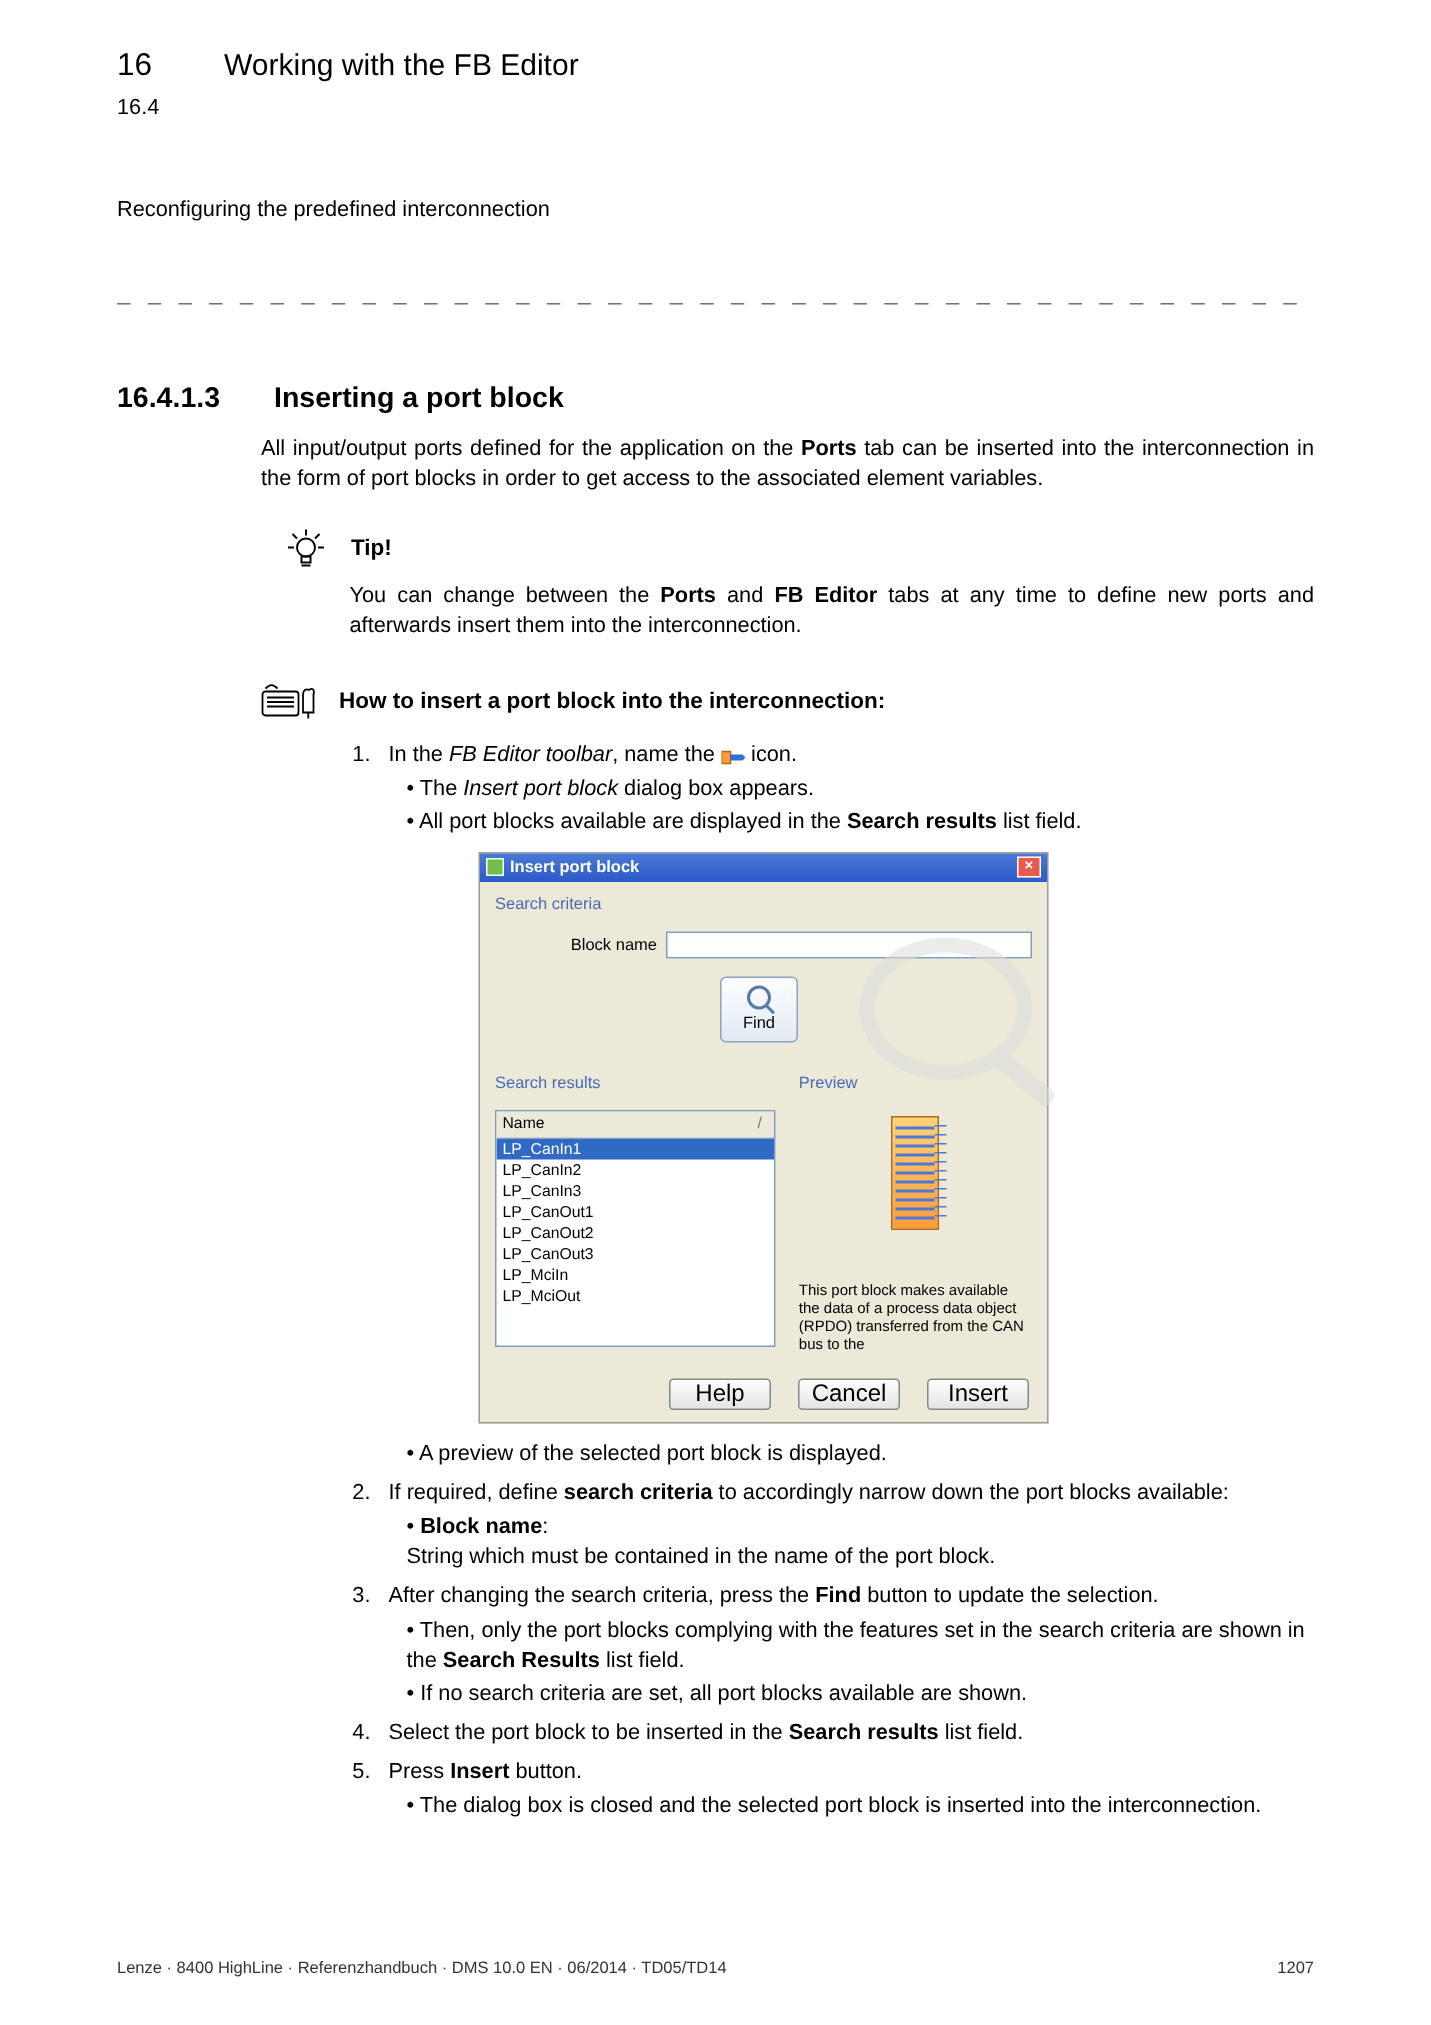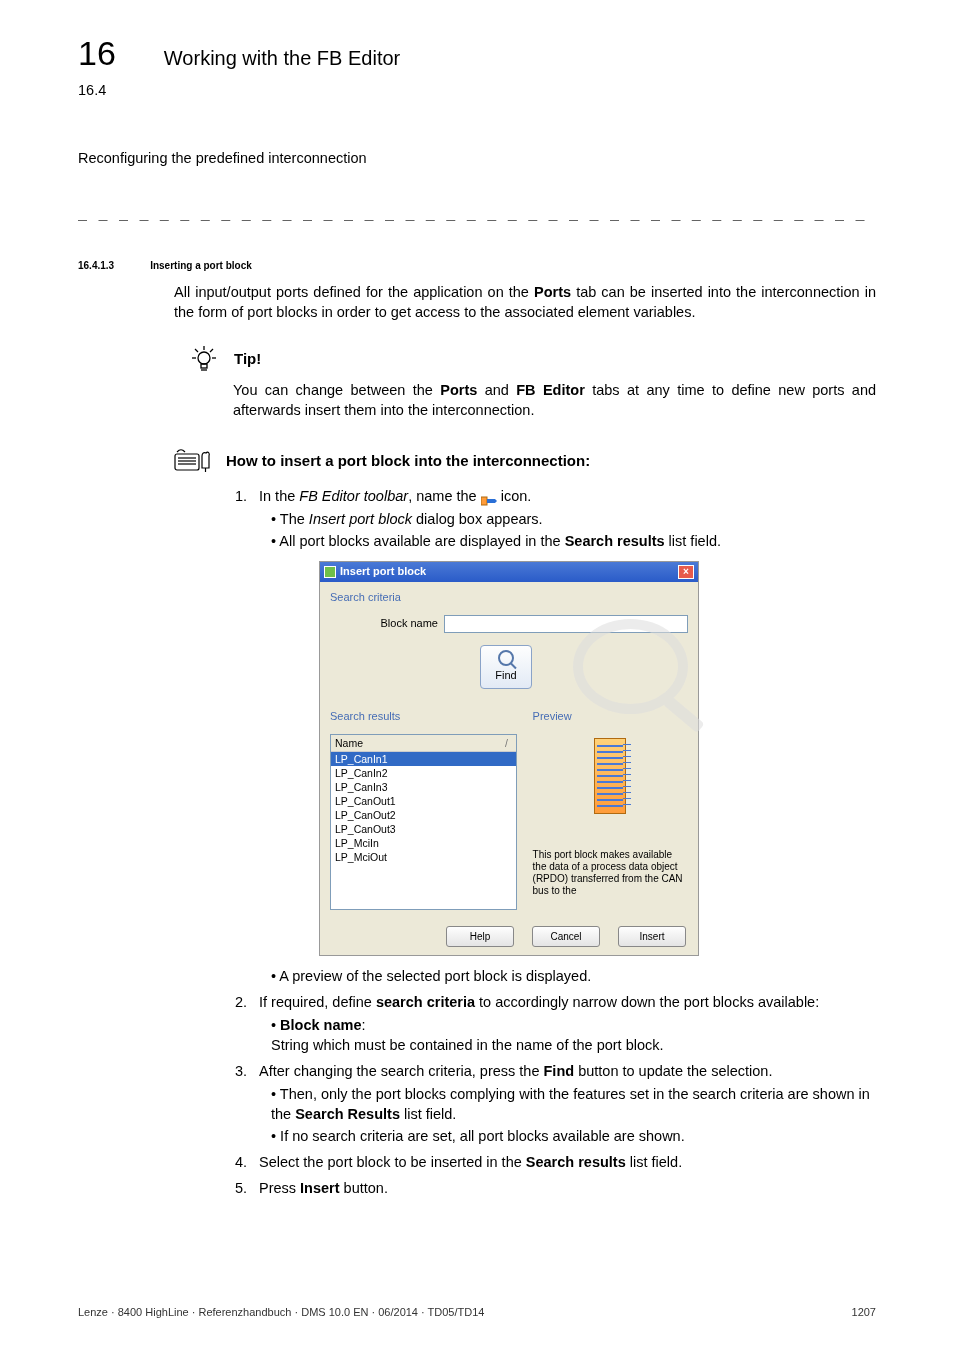--- a/index.html
+++ b/index.html
@@ -8,33 +8,33 @@
     font-size: 14.5px;
     color: #000;
     background: #fff;
     width: 954px;
     height: 1350px;
     position: relative;
     padding: 30px 78px 0 78px;
     line-height: 1.38;
   }
   .chapter-line { display: flex; align-items: baseline; gap: 48px; }
-  .chapter-num { font-size: 34px; font-weight: 400; }
+  .chapter-num { font-size: 21px; font-weight: 400; }
   .chapter-title { font-size: 20px; font-weight: 400; }
   .section-line { display: flex; align-items: baseline; gap: 48px; margin-top: 3px; font-size: 14.5px; flex-direction: column; }
   .sec-num { min-width: 45px; }
   .dashes {
     margin-top: 34px;
     letter-spacing: 1.2px;
     white-space: nowrap;
     overflow: hidden;
     font-family: monospace;
     font-size: 15px;
   }
-  .heading-row { display: flex; gap: 36px; margin-top: 36px; font-weight: 700; font-size: 10px; }
+  .heading-row { display: flex; gap: 36px; margin-top: 48px; font-weight: 700; font-size: 19px; }
   .h-num { }
   .body-block { margin-left: 96px; margin-top: 10px; text-align: justify; }
   .tip-row { display: flex; align-items: center; margin-left: 110px; margin-top: 22px; gap: 14px; }
   .tip-text { font-weight: 700; font-size: 15px; }
   .tip-body { margin-left: 155px; margin-top: 6px; text-align: justify; }
   .howto-row { display: flex; align-items: center; margin-left: 96px; margin-top: 28px; gap: 12px; }
   .howto-text { font-weight: 700; font-size: 15px; }
   ol.main-list { margin-left: 155px; margin-top: 12px; padding-left: 18px; }
   ol.main-list > li { margin-bottom: 6px; padding-left: 8px; }
   ul.bullets { list-style: none; margin-left: 12px; margin-top: 3px; }
@@ -52,32 +52,32 @@
   .dlg-form-row input{flex:1;height:18px;border:1px solid #7f9db9;background:#fff;font-size:11px;padding:0 2px;}
   .dlg-find-area{position:relative;height:70px;}
   .dlg-find-btn{position:absolute;left:150px;top:6px;width:52px;height:44px;border:1px solid #8aa3c8;border-radius:4px;background:linear-gradient(#fefefe,#e2eaf5);display:flex;flex-direction:column;align-items:center;justify-content:center;gap:2px;}
   .dlg-find-btn .mag{width:16px;height:16px;border:2px solid #5577aa;border-radius:50%;position:relative;}
   .dlg-find-btn .mag::after{content:"";position:absolute;width:7px;height:2px;background:#5577aa;transform:rotate(45deg);bottom:-3px;right:-5px;}
   .dlg-watermark{position:absolute;right:0;top:-20px;width:115px;height:95px;border:10px solid #ddd;border-radius:50%;opacity:0.55;}
   .dlg-watermark::after{content:"";position:absolute;width:45px;height:12px;background:#ddd;transform:rotate(40deg);bottom:-16px;right:-28px;border-radius:4px;}
   .dlg-cols{display:flex;gap:0;}
   .dlg-col-left{flex:1.2;}
   .dlg-col-right{flex:1;padding-left:16px;}
-  .dlg-list{border:1px solid #7f9db9;background:#fff;height:176px;overflow:hidden;font-size:10.5px;}
+  .dlg-list{border:1px solid #7f9db9;background:#fff;height:158px;overflow:hidden;font-size:10.5px;}
   .dlg-list-header{background:#ece9d8;border-bottom:1px solid #ccc;padding:1px 4px;display:flex;}
   .dlg-list-header span:first-child{flex:1;}
   .dlg-list-rows div{padding:0px 4px;line-height:14px;}
   .dlg-list-rows div.sel{background:#316ac5;color:#fff;}
   .dlg-preview{height:115px;display:flex;align-items:flex-start;justify-content:center;}
   .dlg-preview-block{width:32px;background:linear-gradient(#ffd27a,#ff9c3a);border:1px solid #b06a10;margin-top:4px;padding:2px 0;}
   .dlg-preview-block .pin{height:2px;background:#4a79d6;margin:4px 2px;position:relative;}
   .dlg-preview-block .pin::after{content:"";position:absolute;right:-8px;top:-1px;width:8px;height:1px;border-top:1px solid #4a79d6;}
   .dlg-desc{font-size:10px;line-height:12px;margin-top:0;}
   .dlg-buttons{display:flex;justify-content:flex-end;gap:18px;padding:10px 12px 8px 12px;background:#ece9d8;}
-  .dlg-buttons button{width:68px;height:21px;font-size:10px;border:1px solid #888;background:linear-gradient(#fefefe,#e4e4e4);border-radius:3px;}
+  .dlg-buttons button{width:68px;height:21px;font-size:16px;border:1px solid #888;background:linear-gradient(#fefefe,#e4e4e4);border-radius:3px;}
   .footer { position: absolute; bottom: 30px; left: 78px; right: 78px; display: flex; justify-content: space-between; font-size: 11px; color: #333; }
   .inline-icon-fb{display:inline-block;width:16px;height:12px;vertical-align:middle;}
   .tip-icon svg, .howto-icon svg { display:block; }
 </style>
 </head>
 <body>
 
 <div class="chapter-line">
   <span class="chapter-num">16</span>
   <span class="chapter-title">Working with the FB Editor</span>
@@ -235,19 +235,22 @@
       <li>If no search criteria are set, all port blocks available are shown.</li>
     </ul>
   </li>
 
   <li>
     <span>Select the port block to be inserted in the </span><span class="bold">Search results</span><span> list field.</span>
   </li>
 
   <li>
     <span>Press </span><span class="bold">Insert</span><span> button.</span>
+    <ul class="bullets">
+      <li>The dialog box is closed and the selected port block is inserted into the interconnection.</li>
+    </ul>
   </li>
 </ol>
 
 <div class="footer">
   <span>Lenze · 8400 HighLine · Referenzhandbuch · DMS 10.0 EN · 06/2014 · TD05/TD14</span>
   <span>1207</span>
 </div>
 
 </body></html>

